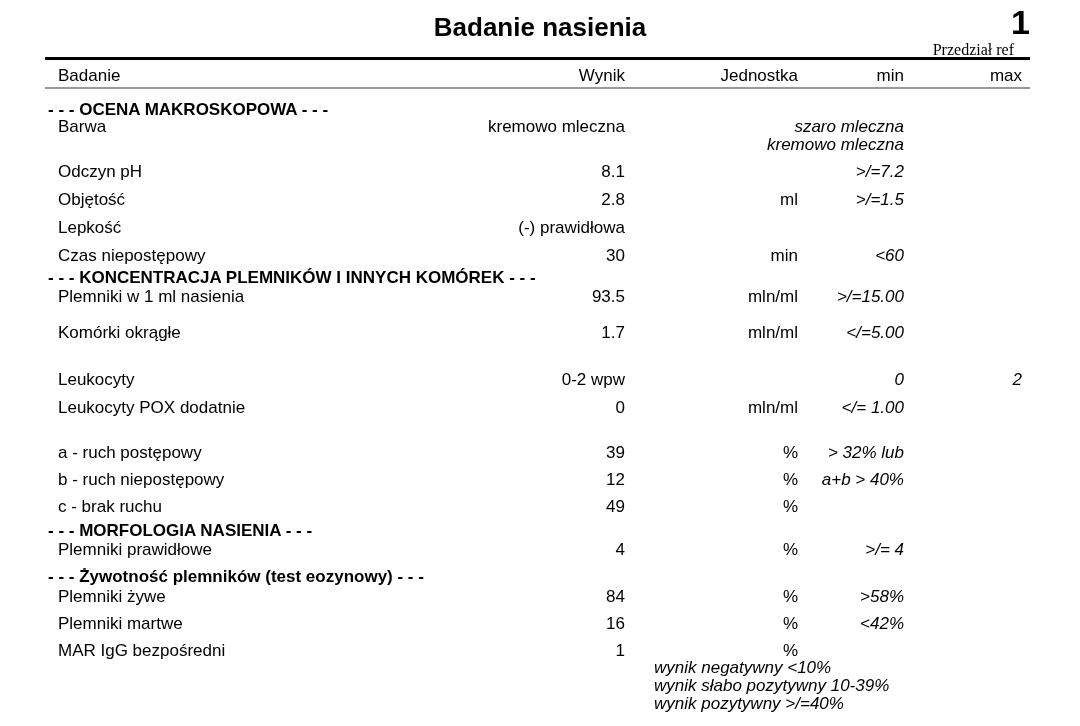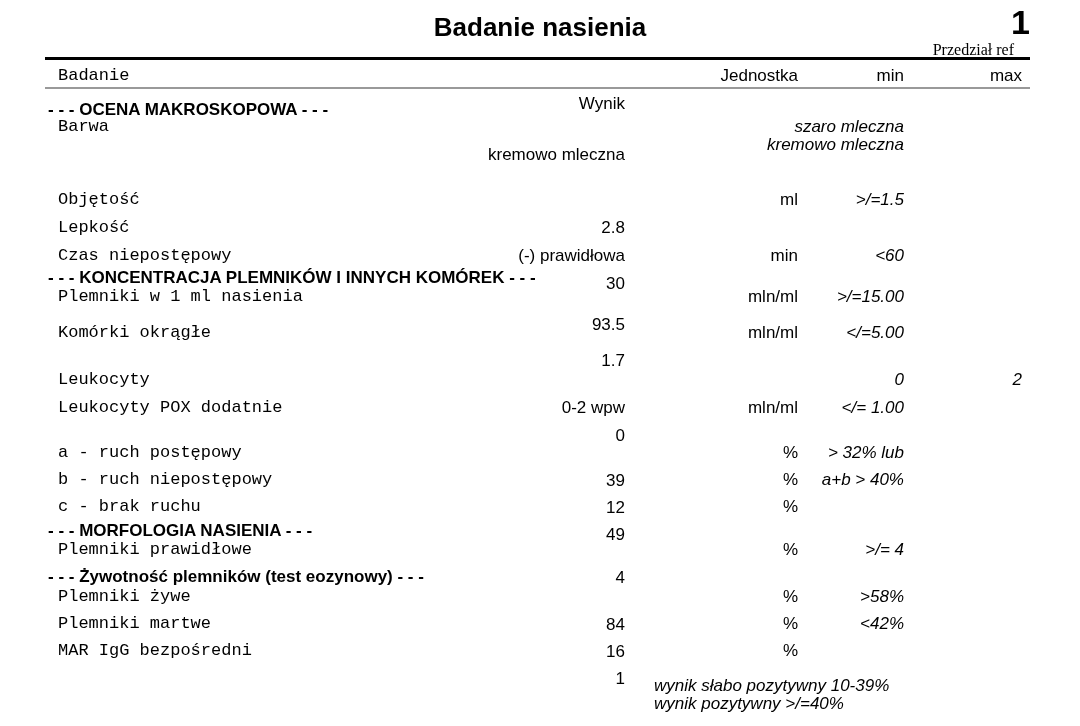--- a/index.html
+++ b/index.html
@@ -11,22 +11,22 @@
   .abs{position:absolute;white-space:nowrap;}
   .title{left:0;right:0;top:12px;text-align:center;font-size:26px;font-weight:bold;line-height:30px;}
   .pagenum{right:50px;top:3px;font-size:34px;font-weight:bold;line-height:38px;}
   .reflabel{right:66px;top:41px;font-size:16px;line-height:17px;font-family:Liberation Serif, serif;}
   .rule-thick{left:45px;width:985px;top:57px;height:3px;background:#000;}
   .rule-thin{left:45px;width:985px;top:87px;height:2px;background:#999;}
   .hdr{top:66px;height:20px;}
   .sec{left:48px;font-weight:bold;}
   .r{left:0;right:0;height:20px;}
   .r span{position:absolute;top:0;white-space:nowrap;}
-  .lab{left:58px;font-family:Liberation Mono, monospace;}
-  .wyn{right:455px;margin-top:28px;}
+  .lab{left:58px;}
+  .wyn{right:455px;}
   .jedn{right:282px;margin-left:42px;}
   .minv{right:176px;font-style:italic;}
   .maxv{right:58px;font-style:italic;}
   .minv2{top:18px !important;}
   .note{left:654px;font-style:italic;}
 </style>
 </head>
 <body>
 
 <div class="page">
@@ -49,20 +49,25 @@
 
   <div class="abs sec" style="top:100px">- - - OCENA MAKROSKOPOWA - - -</div>
 
   <div class="abs r" style="top:117px">
     <span class="lab">Barwa</span>
     <span class="wyn">kremowo mleczna</span>
     <span class="minv">szaro mleczna</span>
     <span class="minv minv2">kremowo mleczna</span>
   </div>
 
+  <div class="abs r" style="top:162px">
+    <span class="lab">Odczyn pH</span>
+    <span class="wyn">8.1</span>
+    <span class="minv">&gt;/=7.2</span>
+  </div>
 
   <div class="abs r" style="top:190px">
     <span class="lab">Objętość</span>
     <span class="wyn">2.8</span>
     <span class="jedn">ml</span>
     <span class="minv">&gt;/=1.5</span>
   </div>
 
   <div class="abs r" style="top:218px">
     <span class="lab">Lepkość</span>
@@ -152,16 +157,17 @@
     <span class="jedn">%</span>
     <span class="minv">&lt;42%</span>
   </div>
 
   <div class="abs r" style="top:641px">
     <span class="lab">MAR IgG bezpośredni</span>
     <span class="wyn">1</span>
     <span class="jedn">%</span>
   </div>
 
+  <div class="abs note" style="top:658px">wynik negatywny &lt;10%</div>
   <div class="abs note" style="top:676px">wynik słabo pozytywny 10-39%</div>
   <div class="abs note" style="top:694px">wynik pozytywny &gt;/=40%</div>
 
 </div>
 
 </body></html>

